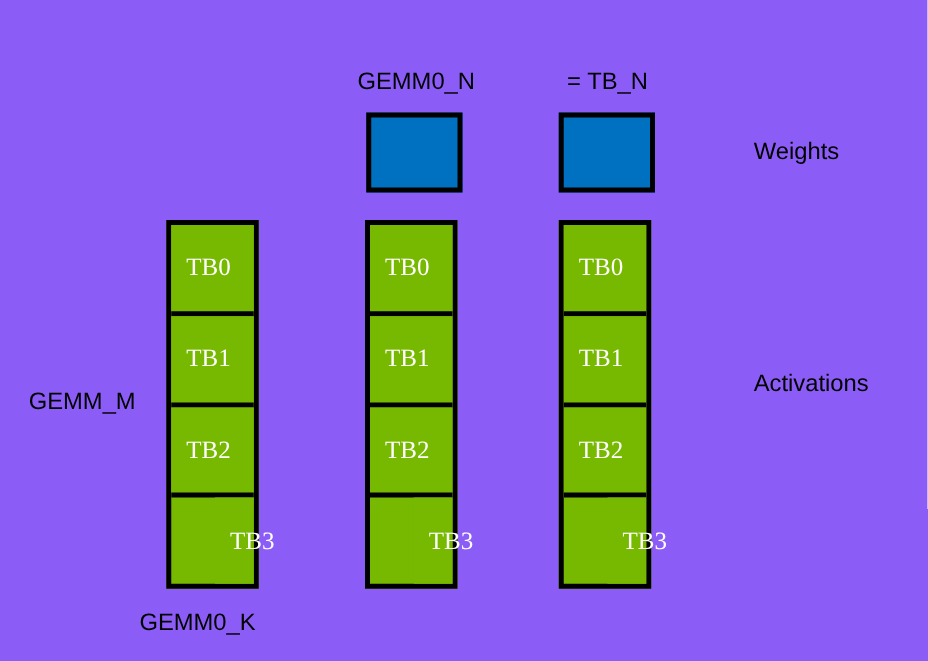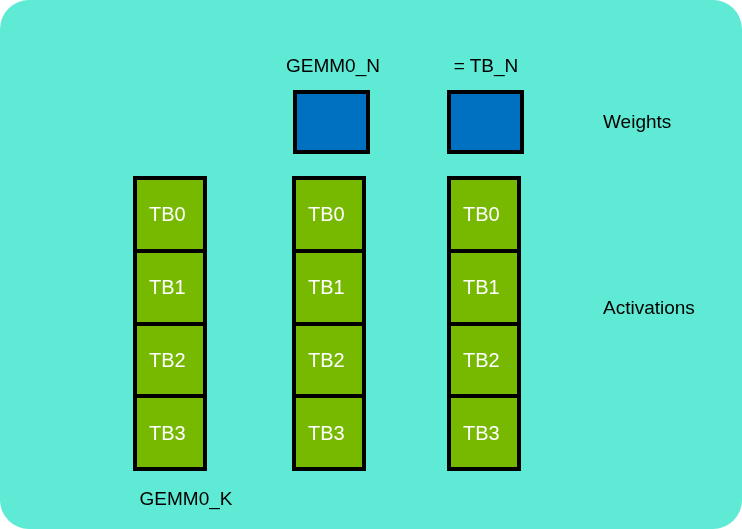--- a/index.html
+++ b/index.html
@@ -9,23 +9,22 @@
     background: #ffffff;
   }
   body {
     font-family: "Liberation Sans", sans-serif;
     color: #000000;
   }
   #canvas {
     position: relative;
     width: 742px;
     height: 529px;
-    background: #5eead4;
+    background: #8b5cf6;
     overflow: hidden;
-    border-radius: 29px;
   }
   .lbl {
     position: absolute;
     font-size: 19px;
     line-height: 23px;
     color: #000000;
     white-space: pre;
     text-align: center;
   }
   .lbl-left {
@@ -39,32 +38,34 @@
     box-sizing: border-box;
   }
   
   .act-column {
     position: absolute;
     border: 4px solid #000000;
     box-sizing: border-box;
     background: #76B900;
     display: flex;
     flex-direction: column;
+    font-family: Liberation Serif, serif;
   }
   .act-cell {
     flex: 1 1 0;
     background: #76B900;
     border-bottom: 4px solid #000000;
     box-sizing: border-box;
     display: flex;
     align-items: center;
     padding-left: 12px;
   }
   .act-column .act-cell:last-child {
     border-bottom: none;
+    margin-left: 35px;
   }
   .act-cell-label {
     color: #ffffff;
     font-size: 20px;
     line-height: 20px;
     letter-spacing: 0px;
   }
 </style>
 </head>
 <body>
@@ -81,20 +82,21 @@
   </div>
 
   <div class="weight-block" style="left:293px; top:90px; width:77px; height:64px;"></div>
 
   <div class="weight-block" style="left:447px; top:90px; width:77px; height:64px;"></div>
 
   <div class="lbl lbl-left" style="left:603px; top:296px; width:140px;">Activations</div>
 
   <div class="lbl lbl-left" style="left:603px; top:110px; width:130px;">Weights</div>
 
+  <div class="lbl lbl-left" style="left:23px; top:310px; width:120px;">GEMM_M</div>
 
   <div class="act-column" style="left:133px; top:176px; width:74px; height:295px;">
     <div class="act-cell">
       <span class="act-cell-label">TB0</span>
     </div>
     <div class="act-cell">
       <span class="act-cell-label">TB1</span>
     </div>
     <div class="act-cell">
       <span class="act-cell-label">TB2</span>
@@ -127,16 +129,16 @@
       <span class="act-cell-label">TB1</span>
     </div>
     <div class="act-cell">
       <span class="act-cell-label">TB2</span>
     </div>
     <div class="act-cell">
       <span class="act-cell-label">TB3</span>
     </div>
   </div>
 
-  <div class="lbl" style="left:116px; top:487px; width:140px;">GEMM0_K</div>
+  <div class="lbl" style="left:88px; top:487px; width:140px;">GEMM0_K</div>
 
 
 </div>
 
 </body></html>

